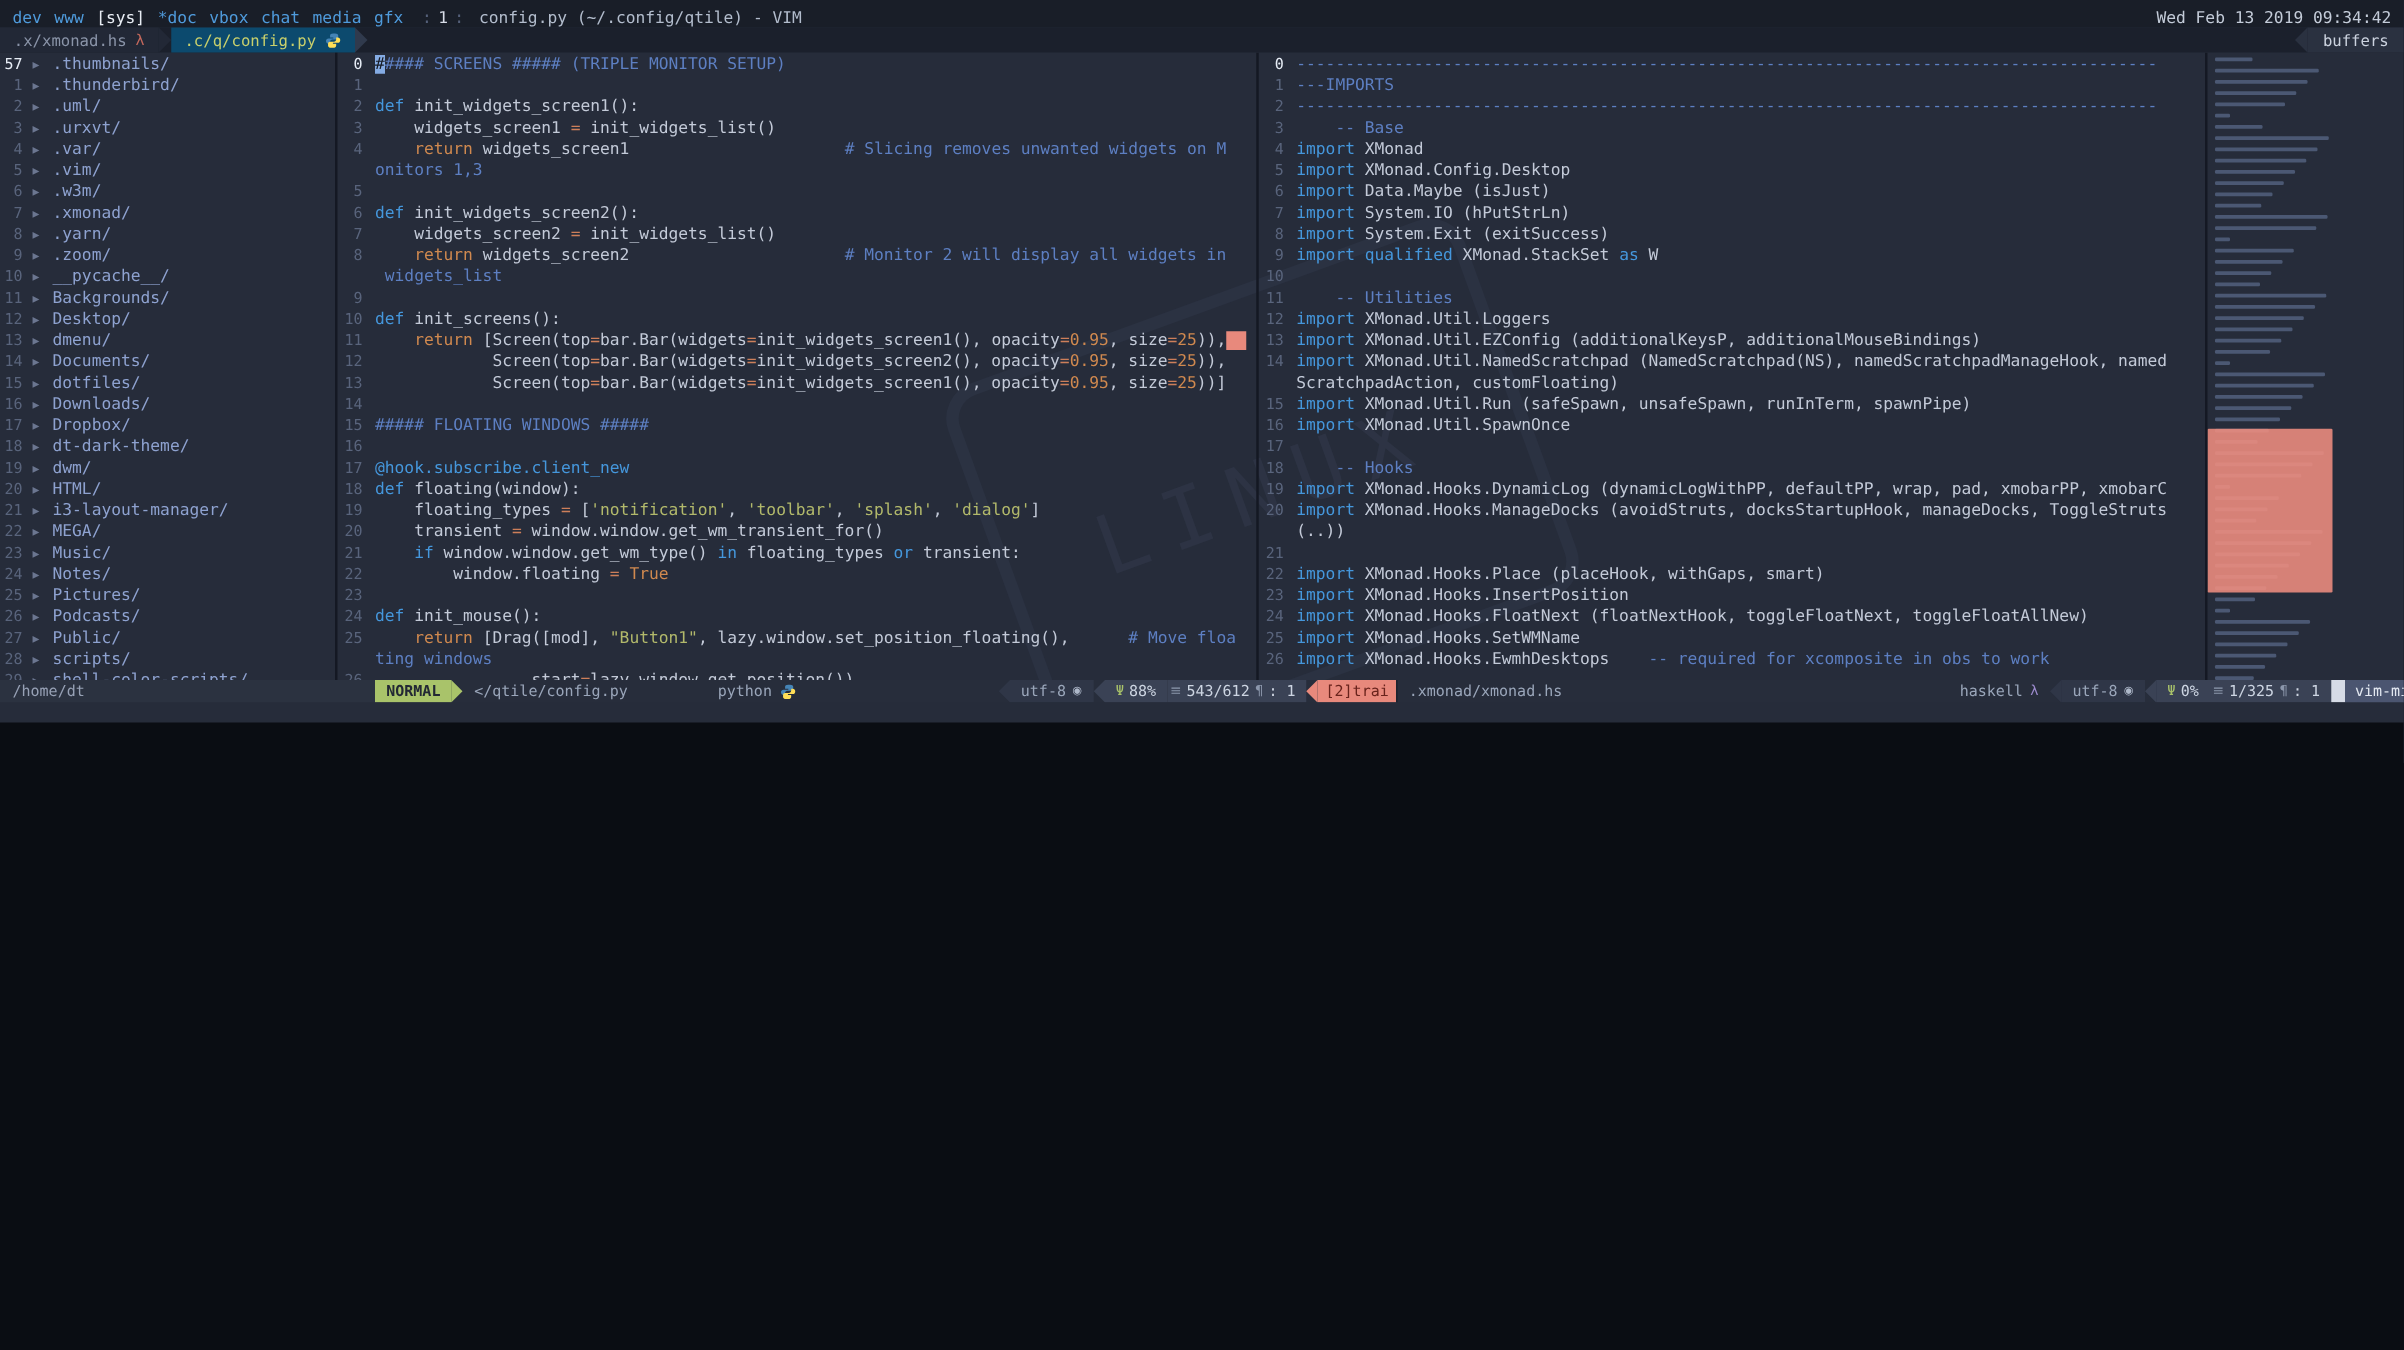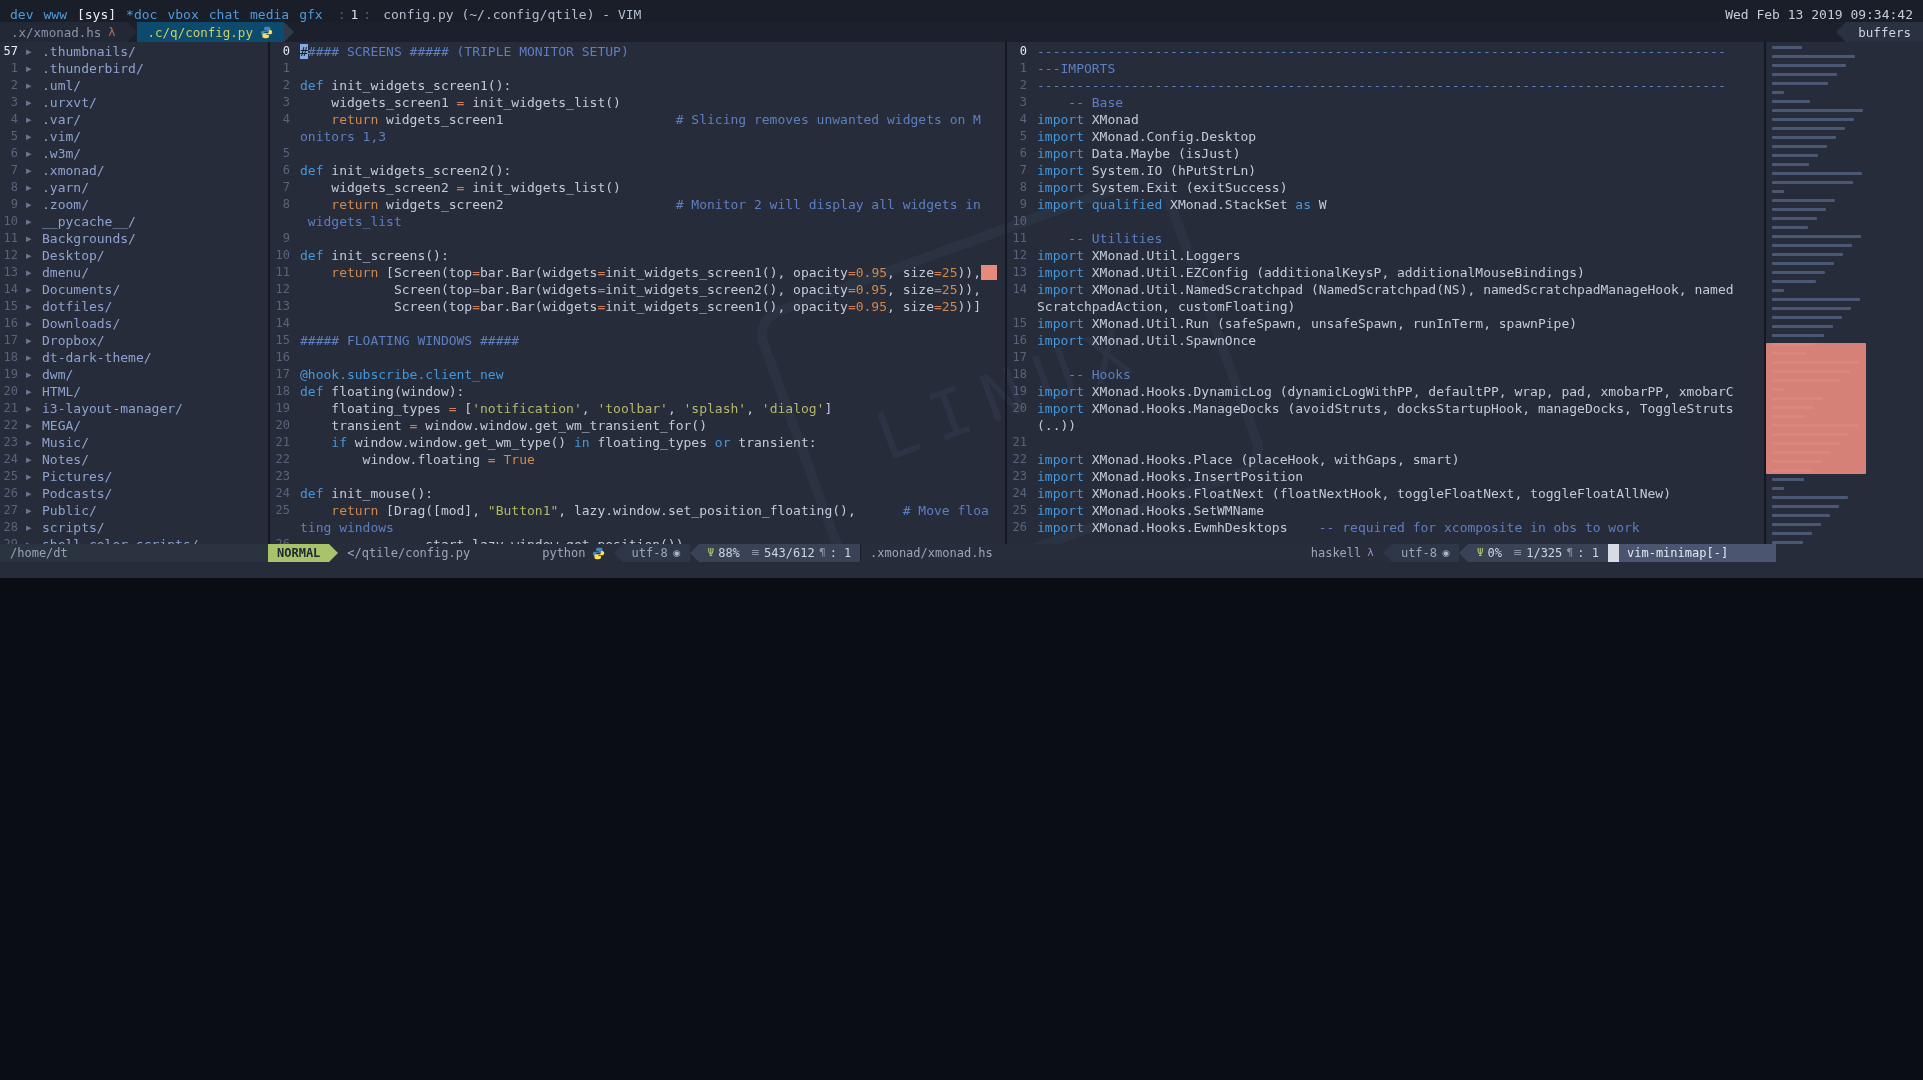--- a/index.html
+++ b/index.html
@@ -54,22 +54,22 @@
 .cursorblk{background:var(--cursor);color:#161a24}
 .trailblk{background:var(--red_warn)}
 .arrowg{color:#6b7690;width:16px;flex:none;font-family:"DejaVu Sans",sans-serif;font-size:11px}
 .dname{color:var(--tree_dir)}
 
 .mrow{height:3px;margin:0 0 6px 6px;background:#4b5873;border-radius:1px}
 .mm-view{position:absolute;left:0;background:var(--minimap_view);opacity:.88;border-radius:1px;z-index:2}
 
 .statusrow{height:18px;display:flex;font-size:12px;line-height:18px;flex:none}
 .sl{display:flex;align-items:stretch;overflow:hidden;white-space:pre}
-.sl-tree{width:268px;flex:none;background:#2b3240;color:#97a1b5;padding-left:10px;align-items:center}
-.sl-py{width:592px;flex:none;background:#272d3b}
+.sl-tree{width:300px;flex:none;background:#2b3240;color:#97a1b5;padding-left:10px;align-items:center}
+.sl-py{width:817px;flex:none;background:#272d3b}
 .sl-hs{width:759px;flex:none;background:#272d3b;border-left:1px solid #1a1f2a}
 .sl-mm{width:157px;flex:none;background:#4b5570;color:#e3e8f1;padding-left:8px;align-items:center}
 .sg{display:flex;align-items:center;padding:0 9px;white-space:pre}
 .sg.mode{background:var(--green);color:#232834;font-weight:bold}
 .sg.path{color:#9aa6ba}
 .sg.ft{color:#9aa6ba;margin-left:54px;gap:6px}
 .sg.enc{background:#2f3647;color:#9aa6ba;gap:5px}
 .sg.pct{background:#3a4255;color:#cdd5e2;gap:4px}
 .sg.pos{background:#3a4255;color:#cdd5e2;gap:4px;padding-left:2px}
 .sg.warn{background:var(--red_warn);color:#69231c;font-weight:normal;padding:0 6px}

